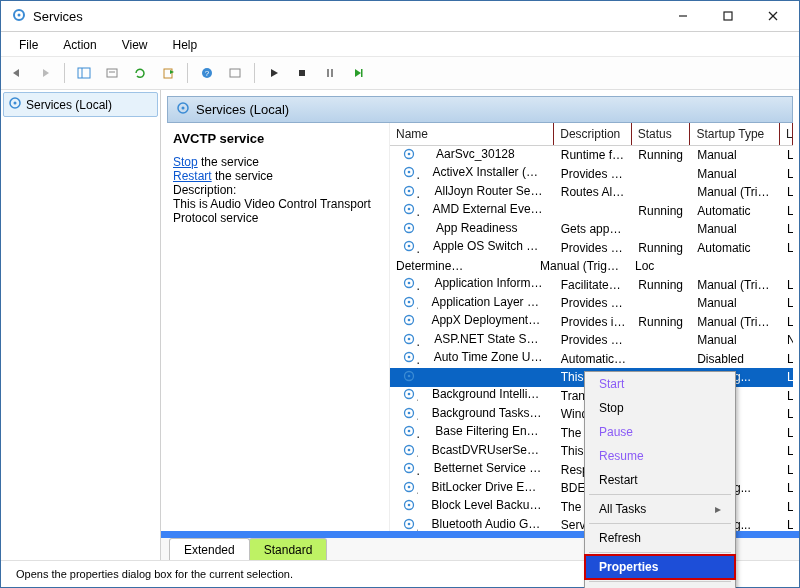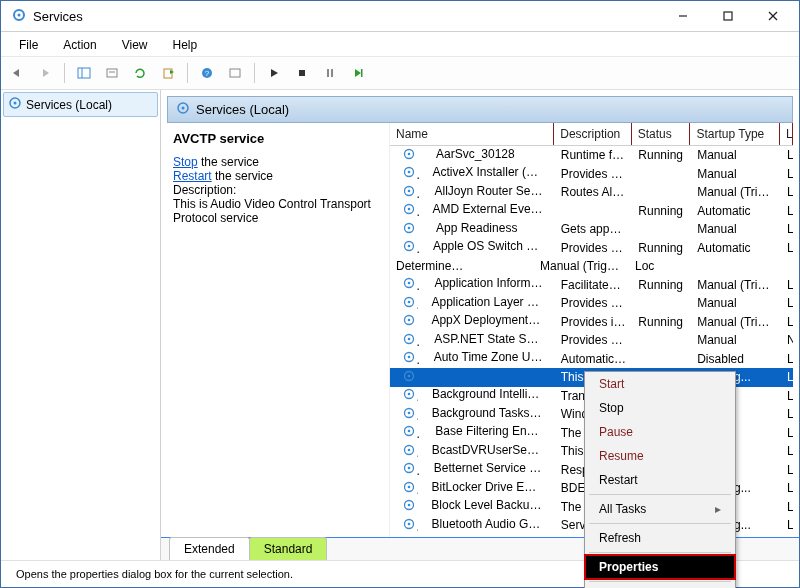--- a/index.html
+++ b/index.html
@@ -27,29 +27,29 @@
   .detail .desc-label{}
   .list{flex:1;overflow:hidden;display:flex;flex-direction:column;border-left:1px solid #eee}
   .cols{display:flex;height:22px;border-bottom:1px solid #d0d0d0;font-size:12px;color:#222;background:#fff}
   .cols div{padding:4px 6px;border-right:1px solid #7f1d1d;box-sizing:border-box;white-space:nowrap;overflow:hidden}
   .c-name{width:175px}.c-desc{width:82px}.c-status{width:62px}.c-start{width:95px}.c-log{flex:1}
   .rows{flex:1;overflow:hidden}
   .row{display:flex;height:18.5px;align-items:center;font-size:12px}
   .row span{padding:0 6px;box-sizing:border-box;white-space:nowrap;overflow:hidden;text-overflow:ellipsis}
   .row .c-name{display:flex;gap:8px}
   .row.sel{background:#0a64c4;color:#fff}
-  .tabs{height:22px;display:flex;align-items:flex-end;padding:0 8px;border-top:1px solid #3b82f6;gap:0;background:#f8f8f8}
+  .tabs{height:22px;display:flex;align-items:center;padding:0 8px;border-top:7px solid #3b82f6;gap:0;background:#f8f8f8}
   .tab{padding:4px 14px;border:1px solid #c0c0c0;border-bottom:none;background:#fff;font-size:12px;border-radius:3px 3px 0 0;margin-right:-1px}
   .tab.back{background:#bef264}
   .status{height:20px;padding:3px 15px;border-top:1px solid #e0e0e0;font-size:11px;display:flex;align-items:center}
   .ctx{position:absolute;left:583px;top:370px;width:150px;background:#f2f2f2;border:1px solid #999;box-shadow:2px 2px 4px rgba(0,0,0,.25);font-size:12px}
   .ctx .ci{padding:5px 14px;color:#000}
-  .ctx .ci.dis{color:#7f1d1d}
+  .ctx .ci.dis{color:#8b5cf6}
   .ctx .cdiv{height:1px;background:#ccc;margin:2px 4px}
-  .ctx .ci.hi{background:#000000;color:#fff;outline:2px solid #c00;outline-offset:-1px}
+  .ctx .ci.hi{background:#1d4ed8;color:#fff;outline:2px solid #c00;outline-offset:-1px}
   .ctx .sub{float:right;color:#666}
   .gear{display:inline-block}
 </style>
 </head>
 <body>
 
 <div class="window">
 
   <div class="titlebar">
     <span class="ticon">

